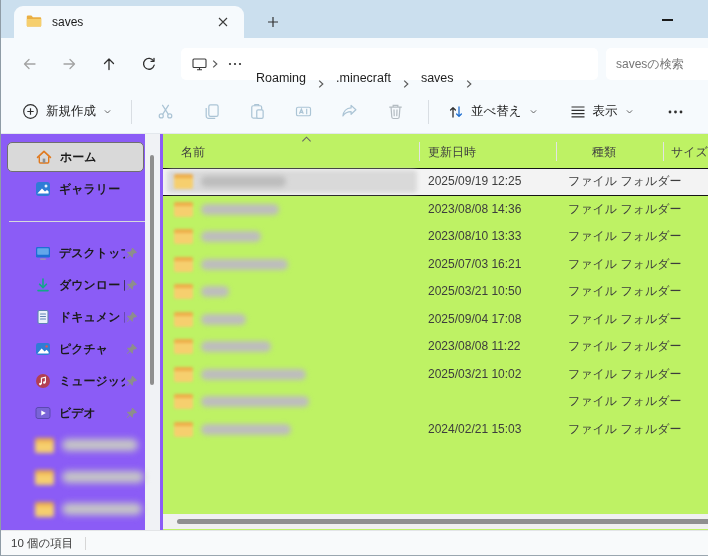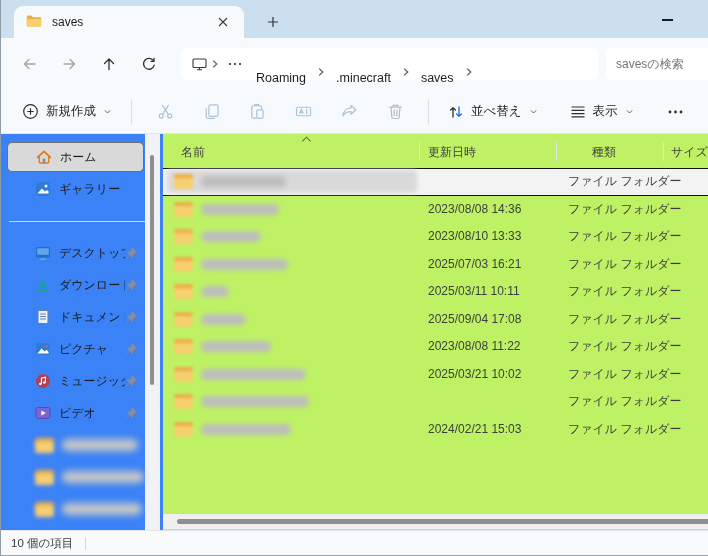--- a/index.html
+++ b/index.html
@@ -29,21 +29,21 @@
   
   .toolbar { height:44px; background:#f6fafd; border-bottom:1px solid #e3e8ed; display:flex; align-items:center; padding:0 6px; }
   .tbtn { display:flex; align-items:center; gap:7px; padding:6px 9px; border-radius:5px; color:#1d1d1d; font-size:12.5px; white-space:nowrap; }
   .ticon { width:34px; height:32px; display:flex; align-items:center; justify-content:center; border-radius:5px; }
   .tdiv { width:1px; height:24px; background:#d9dee3; margin:0 10px; flex:0 0 auto; }
   .disabled { color:#abc4d5; }
   .trash { color:#b4bcc2; }
 
   
   .main { display:flex; height:396px; background:#ffffff; }
-  .sidebar { width:162px; background:#3b82f6; position:relative; padding-top:8px; flex:0 0 auto; }
+  .sidebar { width:162px; background:#8b5cf6; position:relative; padding-top:8px; flex:0 0 auto;font-weight:bold; }
   .sb-track { position:absolute; top:0; bottom:0; right:3px; width:15px; background:#f0f2f5; }
   .sb-thumb { position:absolute; top:21px; right:9px; width:4px; height:230px; background:#8f8f8f; border-radius:2px; }
   .sb-item { height:30px; margin:0 19px 2px 6px; display:flex; align-items:center; padding-left:28px; border-radius:5px; position:relative; }
   .sb-item.selected { background:#d9d9d9; border:1px solid #6f6f6f; }
   .sb-icon { width:16px; height:16px; flex:0 0 auto; display:flex; }
   .sb-label { font-size:12px; color:#1b1b1b; margin-left:8px; flex:1; white-space:nowrap; overflow:hidden; }
   .sb-pin { width:13px; height:13px; margin-right:6px; flex:0 0 auto; display:flex; }
   .sb-divider { height:30px; margin-bottom:2px; position:relative; }
   .sb-divider .line { position:absolute; left:8px; right:18px; top:15px; height:1px; background:#d6d9dc; }
   .sb-blur-folder { width:19px; height:15px; border-radius:2px; flex:0 0 auto;
@@ -138,21 +138,21 @@
             <path d="M3.2 1.6L6.8 5 3.2 8.4"></path>
           </svg>
       </span>
       <span style="padding:0 6px;">
         <svg width="14" height="4" viewBox="0 0 14 4" fill="#2f2f2f">
             <circle cx="2" cy="2" r="1.1"></circle>
             <circle cx="7" cy="2" r="1.1"></circle>
             <circle cx="12" cy="2" r="1.1"></circle>
           </svg>
       </span>
-      <span id="crumbs" style="display:flex;align-items:flex-start;min-width:0;margin-top:27px;">
+      <span id="crumbs" style="display:flex;align-items:flex-end;min-width:0;margin-top:27px;">
           <span class="crumb">Roaming</span>
           <span class="crumb-sep">
             <svg width="10" height="10" viewBox="0 0 10 10" stroke="#5a5a5a" stroke-width="1.2" fill="none">
               <path d="M3.2 1.6L6.8 5 3.2 8.4"></path>
             </svg>
           </span>
           <span class="crumb">.minecraft</span>
           <span class="crumb-sep">
             <svg width="10" height="10" viewBox="0 0 10 10" stroke="#5a5a5a" stroke-width="1.2" fill="none">
               <path d="M3.2 1.6L6.8 5 3.2 8.4"></path>
@@ -409,20 +409,21 @@
         <span class="hsep" style="left:393px;"></span>
         <span class="hcell" style="left:429px;">種類</span>
         <span class="hsep" style="left:500px;"></span>
         <span class="hcell" style="left:508px;">サイズ</span>
       </div>
       <div class="rows" id="rows">
           <div class="frow selected">
             <span class="sel-pill"></span>
             <span class="row-folder"></span>
             <span class="row-name-blur" style="width:85px;"></span>
+            <span class="rcell c-date">2025/09/19 12:25</span>
             <span class="rcell c-type">ファイル フォルダー</span>
           </div>
           <div class="frow">
             <span class="row-folder"></span>
             <span class="row-name-blur" style="width:78px;"></span>
             <span class="rcell c-date">2023/08/08 14:36</span>
             <span class="rcell c-type">ファイル フォルダー</span>
           </div>
           <div class="frow">
             <span class="row-folder"></span>
@@ -432,21 +433,21 @@
           </div>
           <div class="frow">
             <span class="row-folder"></span>
             <span class="row-name-blur" style="width:87px;"></span>
             <span class="rcell c-date">2025/07/03 16:21</span>
             <span class="rcell c-type">ファイル フォルダー</span>
           </div>
           <div class="frow">
             <span class="row-folder"></span>
             <span class="row-name-blur" style="width:28px;"></span>
-            <span class="rcell c-date">2025/03/11 10:11</span>
+            <span class="rcell c-date">2025/03/21 10:50</span>
             <span class="rcell c-type">ファイル フォルダー</span>
           </div>
           <div class="frow">
             <span class="row-folder"></span>
             <span class="row-name-blur" style="width:45px;"></span>
             <span class="rcell c-date">2025/09/04 17:08</span>
             <span class="rcell c-type">ファイル フォルダー</span>
           </div>
           <div class="frow">
             <span class="row-folder"></span>

